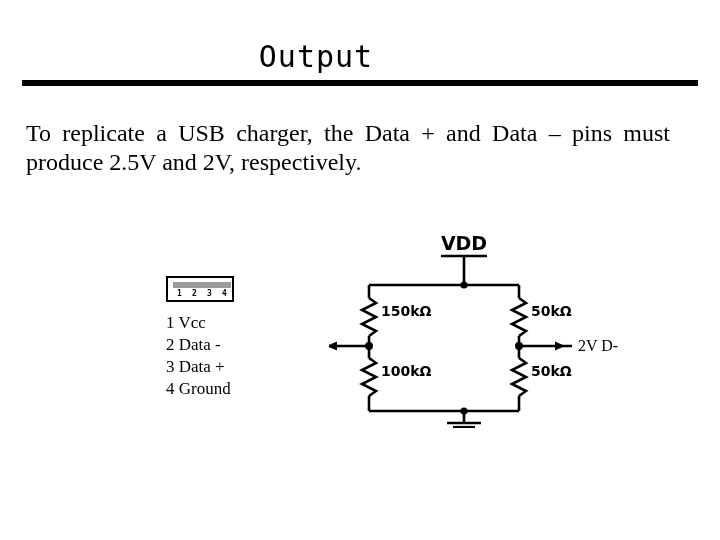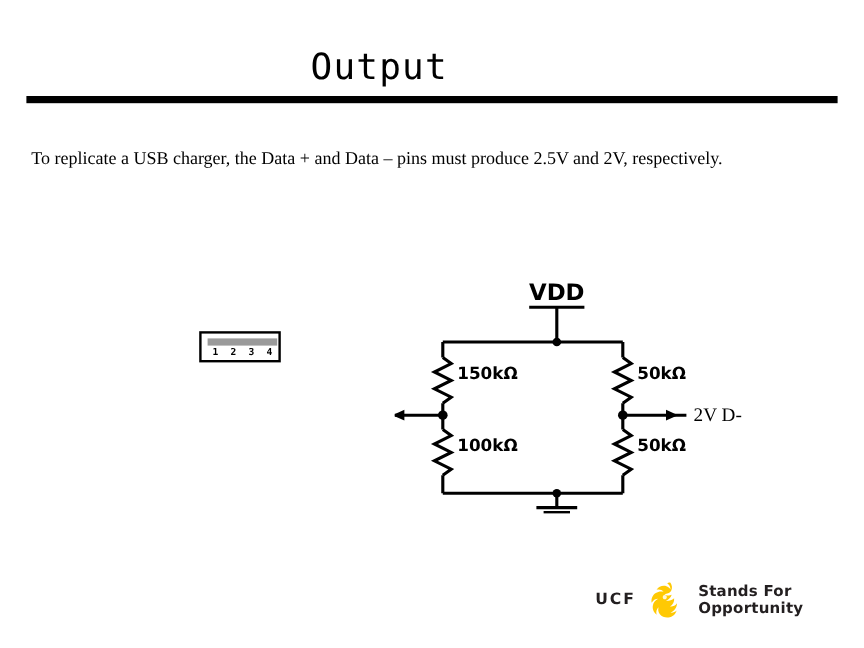--- a/index.html
+++ b/index.html
@@ -38,21 +38,21 @@
     background: #000000;
   }
 
   
   #body-text {
     position: absolute;
     left: 26px;
     top: 119px;
     width: 644px;
     font-family: "Liberation Serif", "DejaVu Serif", serif;
-    font-size: 15px;
+    font-size: 24px;
     line-height: 29px;
     color: #000000;
     text-align: justify;
     text-justify: inter-word;
   }
   #body-text .nowrap { white-space: nowrap; }
 
   
   #usb-block {
     position: absolute;
@@ -173,20 +173,24 @@
   <div id="usb-block">
     <div id="usb-connector">
       <div id="usb-contact-bar"></div>
       <div id="usb-pin-numbers">
         <span>1</span>
         <span>2</span>
         <span>3</span>
         <span>4</span>
       </div>
     </div>
+    <div id="usb-pin-list">1 Vcc
+2 Data -
+3 Data +
+4 Ground</div>
   </div>
 
   <div id="circuit">
     <svg width="290" height="200" viewBox="0 0 290 200" xmlns="http://www.w3.org/2000/svg">
 
       <text class="lbl-vdd" x="135" y="22" text-anchor="middle">VDD</text>
       <line class="wire" x1="112" y1="28" x2="158" y2="28"></line>
 
       <line class="wire" x1="135" y1="28" x2="135" y2="57"></line>
 
@@ -230,32 +234,14 @@
       <line class="wire-thin" x1="124" y1="199" x2="146" y2="199"></line>
       <line class="wire-thin" x1="130" y1="203" x2="140" y2="203"></line>
 
       <text class="lbl-res" x="52" y="88">150kΩ</text>
       <text class="lbl-res" x="52" y="148">100kΩ</text>
       <text class="lbl-res" x="202" y="88">50kΩ</text>
       <text class="lbl-res" x="202" y="148">50kΩ</text>
     </svg>
   </div>
 
-  <div id="ucf-logo">
-    <span id="ucf-wordmark">UCF</span>
-    <svg id="ucf-pegasus" viewBox="0 0 100 100" xmlns="http://www.w3.org/2000/svg">
-      <g fill="#FFC904">
-        <path d="M58,8 C62,14 63,21 60,27 C57,33 50,36 43,35 C48,39 55,40 61,37
-                 C59,44 54,49 47,51 C54,53 62,51 67,46 C68,54 64,62 57,66
-                 C63,67 70,64 74,58 C74,68 68,77 58,81 C63,82 69,80 73,76
-                 C71,85 63,92 53,93 C45,94 37,91 32,85 C28,80 27,74 29,68
-                 C24,72 22,79 24,86 C17,81 13,72 15,63 C16,56 21,50 28,47
-                 C21,47 15,51 12,57 C10,48 14,38 22,33 C28,29 35,28 41,30
-                 C37,25 30,23 24,25 C29,17 39,13 48,16 C52,17 56,20 58,24
-                 C58,18 55,12 50,9 C53,7 56,7 58,8 Z"></path>
-        <path d="M44,38 C47,38 49,40 49,43 C49,46 47,48 44,48 C41,48 39,46 39,43
-                 C39,40 41,38 44,38 Z" fill="#ffffff" opacity="0.85"></path>
-      </g>
-    </svg>
-    <span id="ucf-tagline">Stands For Opportunity</span>
-  </div>
 
 </div>
 
 </body></html>

